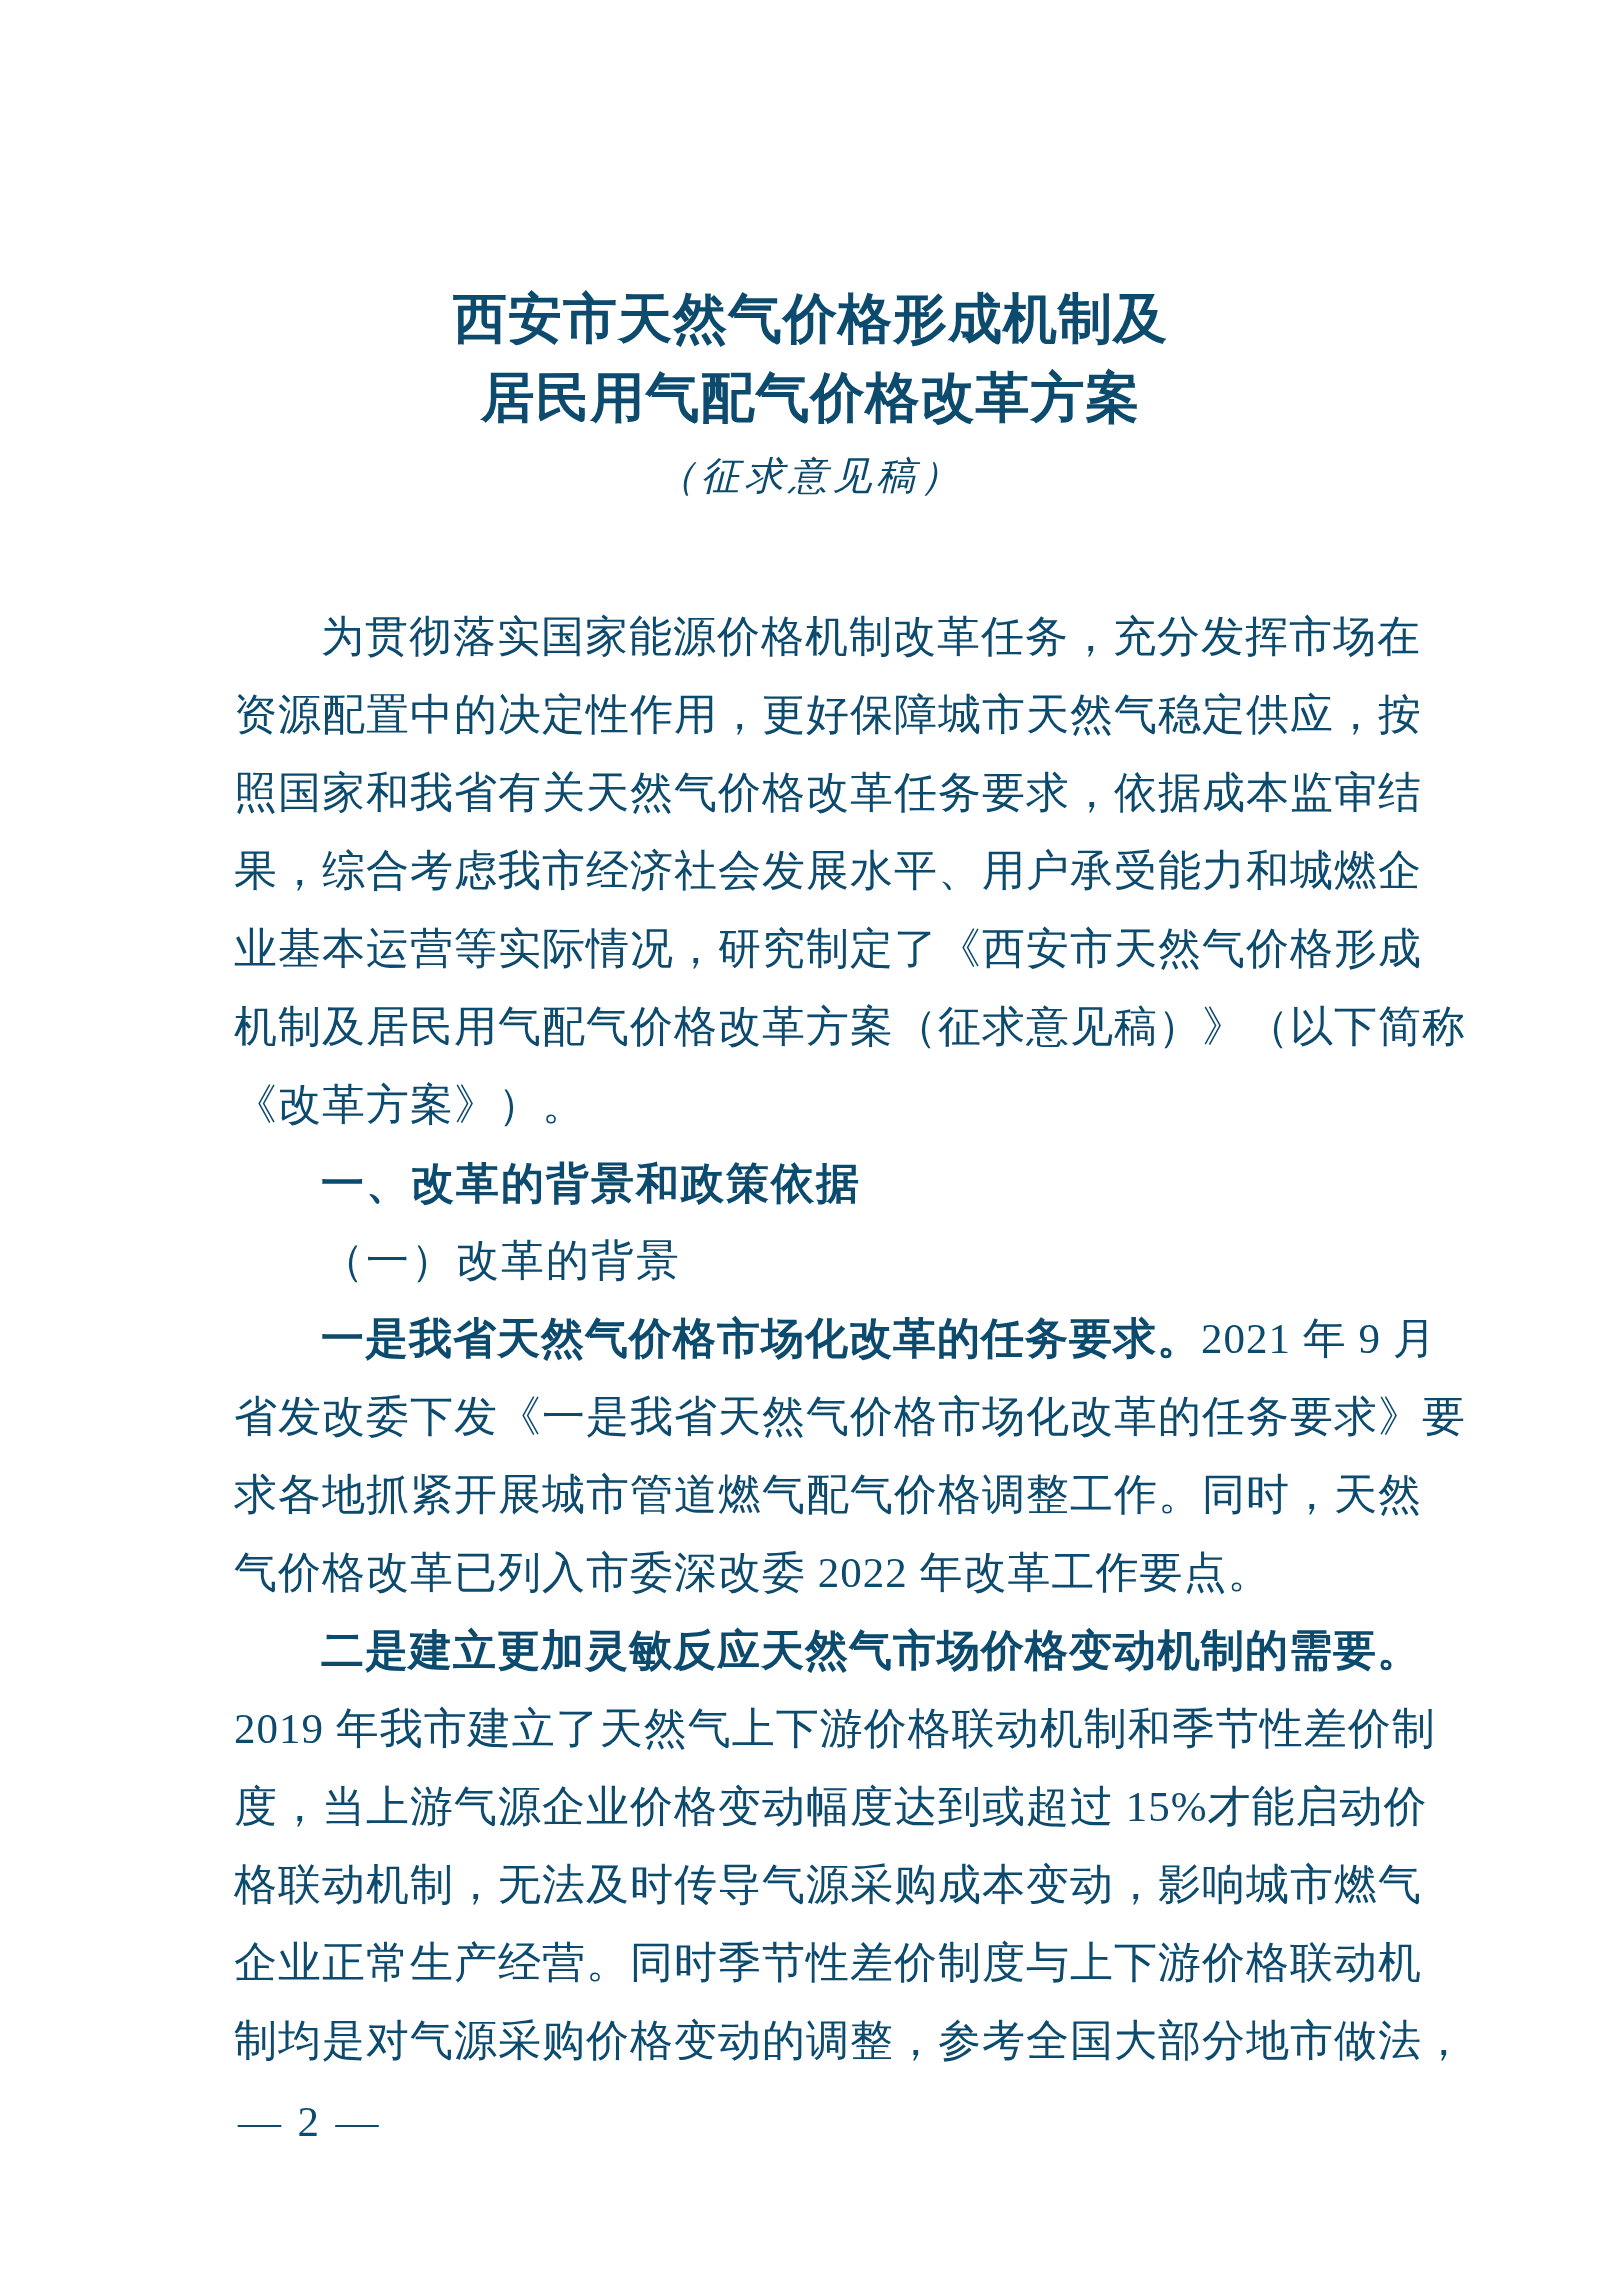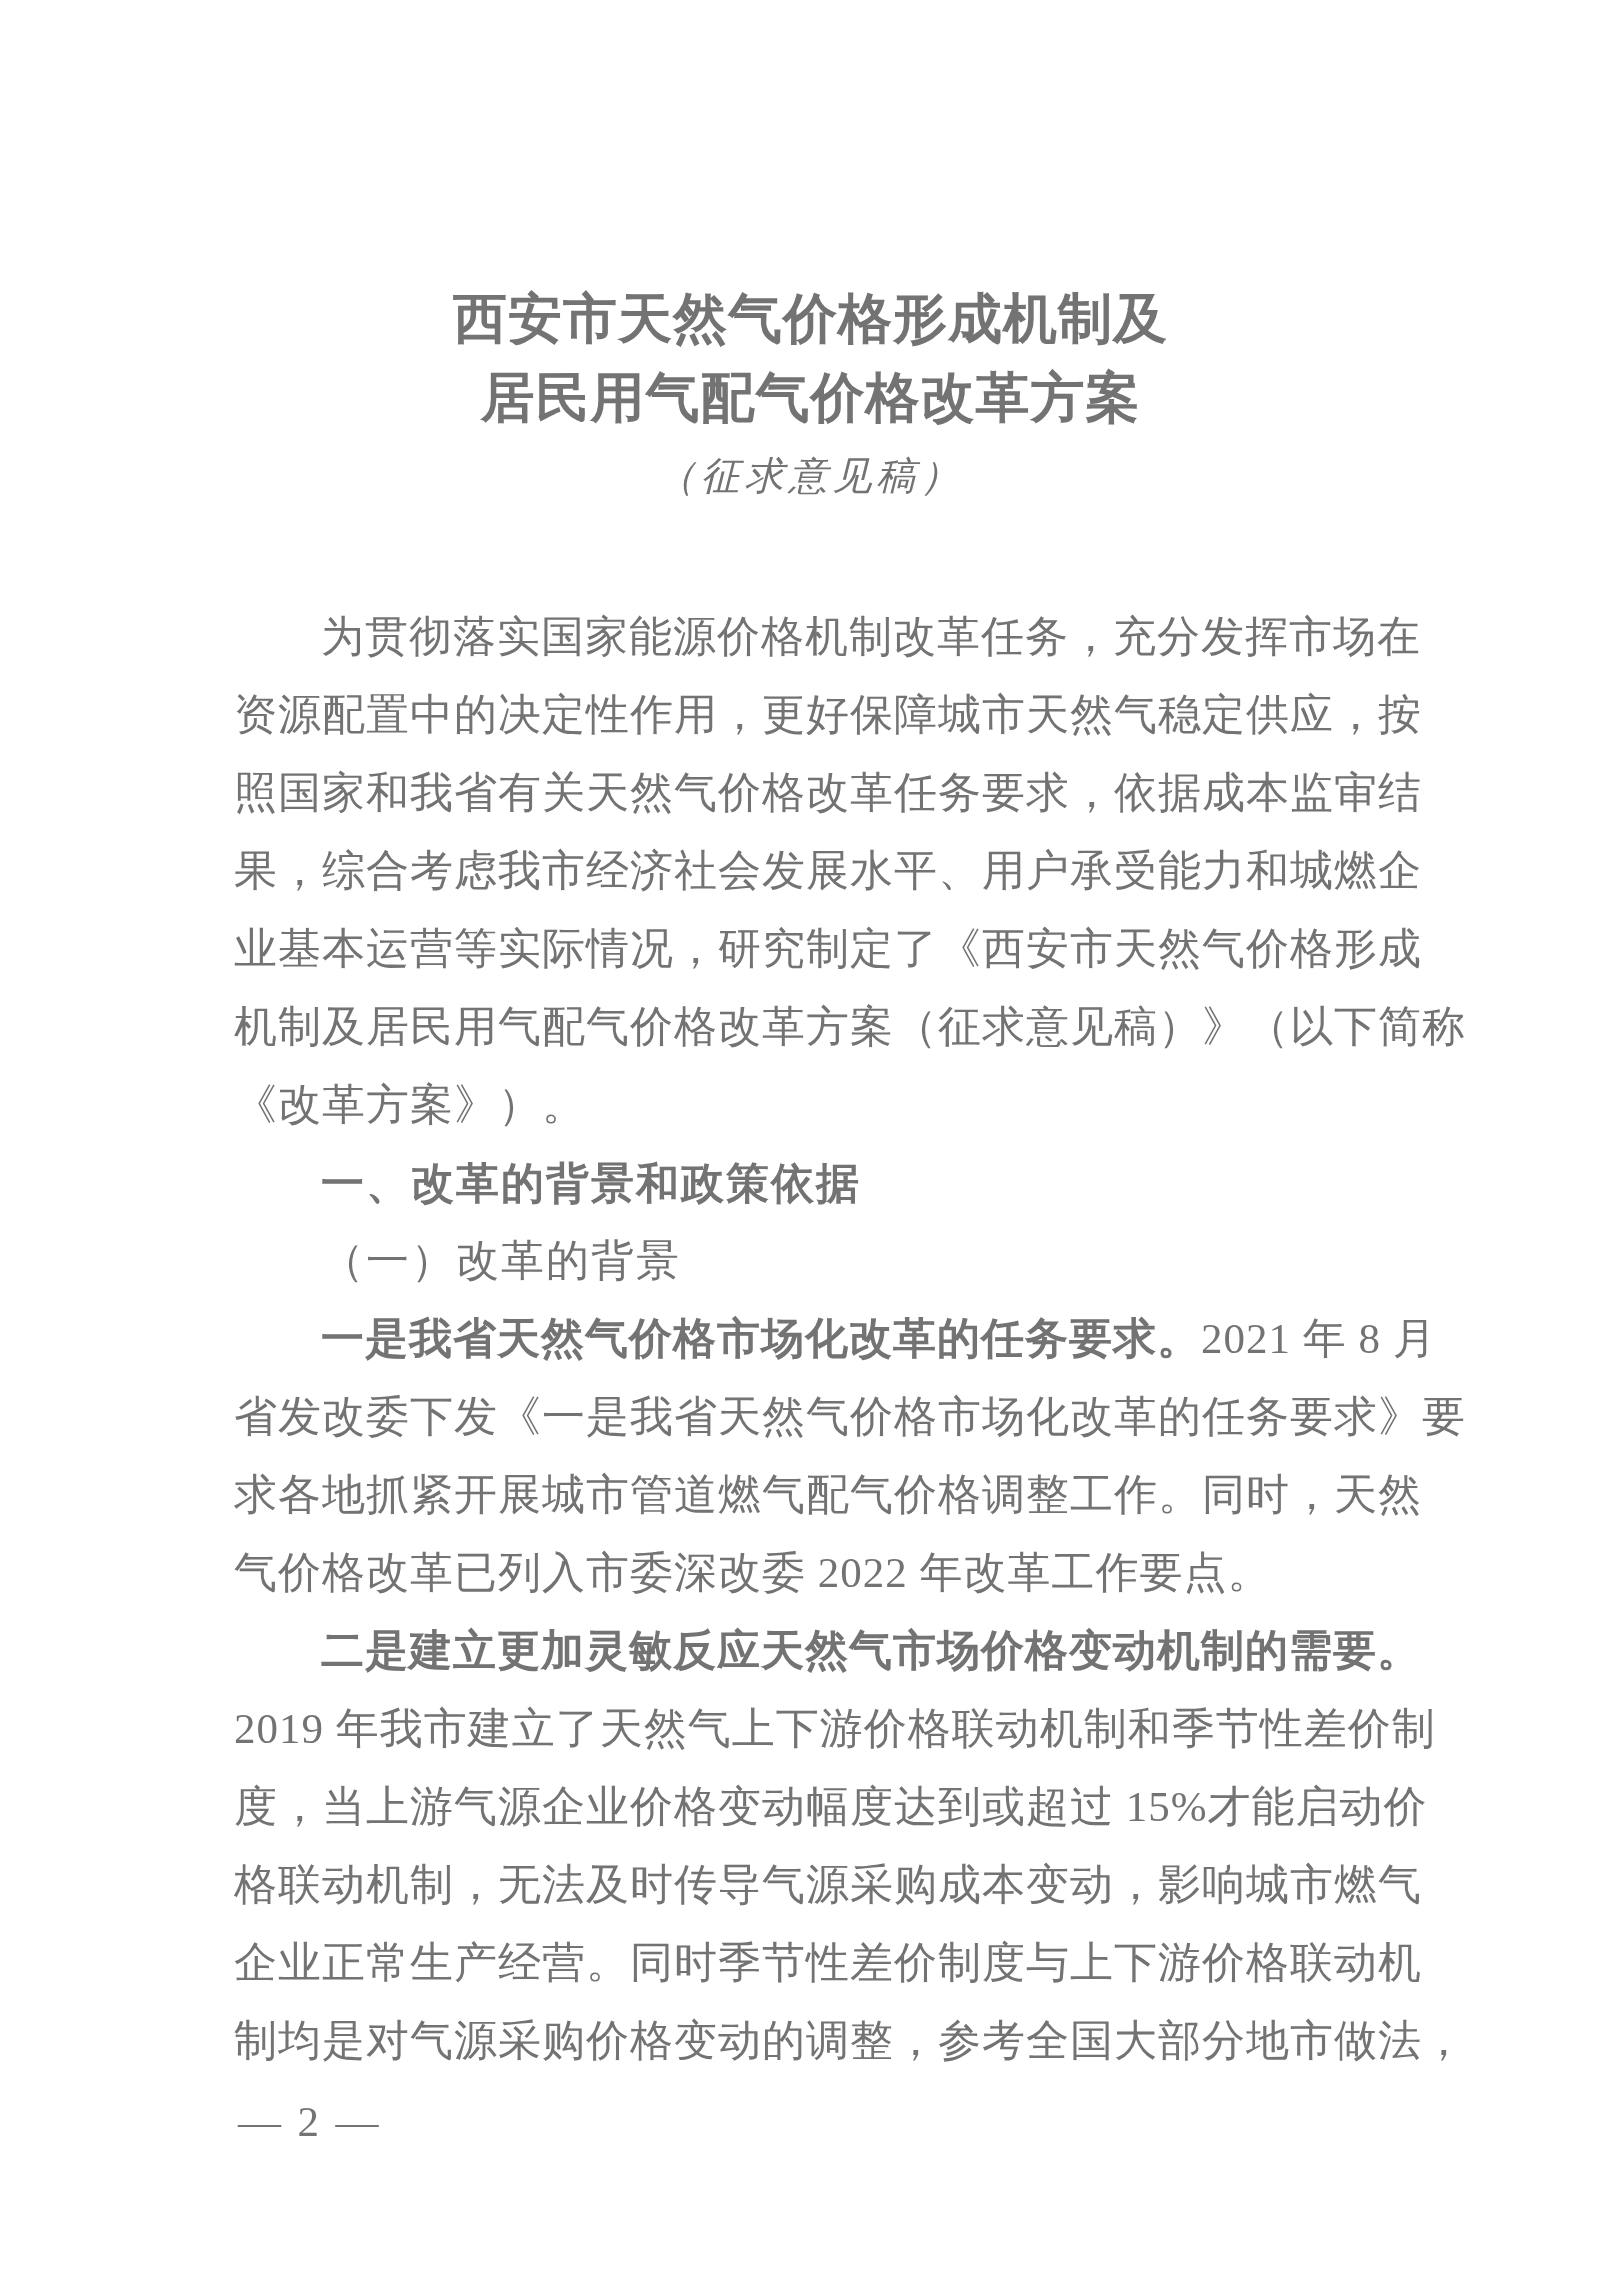--- a/index.html
+++ b/index.html
@@ -2,21 +2,21 @@
 <html><head>
 <meta charset="utf-8">
 <style>
   * { margin: 0; padding: 0; box-sizing: border-box; }
   html, body { width: 1621px; height: 2293px; background: #ffffff; }
   .page {
     position: relative;
     width: 1621px;
     height: 2208px;
     background: #ffffff;
-    color: #737373;
+    color: #0c4a6e;
     font-family: "Liberation Serif", serif;
     overflow: hidden;
   }
   .title-line {
     position: absolute;
     left: 0;
     width: 100%;
     text-align: center;
     font-size: 54px;
     font-weight: 700;
@@ -84,21 +84,21 @@
   <div class="body-block">
       <div class="line body indent"><span>为贯彻落实国家能源价格机制改革任务，充分发挥市场在</span></div>
       <div class="line body"><span>资源配置中的决定性作用，更好保障城市天然气稳定供应，按</span></div>
       <div class="line body"><span>照国家和我省有关天然气价格改革任务要求，依据成本监审结</span></div>
       <div class="line body"><span>果，综合考虑我市经济社会发展水平、用户承受能力和城燃企</span></div>
       <div class="line body"><span>业基本运营等实际情况，研究制定了《西安市天然气价格形成</span></div>
       <div class="line body"><span>机制及居民用气配气价格改革方案（征求意见稿）》（以下简称</span></div>
       <div class="line body"><span>《改革方案》）。</span></div>
       <div class="line heading-hei indent"><span class="bold">一、改革的背景和政策依据</span></div>
       <div class="line heading-kai indent"><span>（一）改革的背景</span></div>
-      <div class="line body indent"><span class="bold">一是我省天然气价格市场化改革的任务要求。</span><span>2021 年 8 月</span></div>
+      <div class="line body indent"><span class="bold">一是我省天然气价格市场化改革的任务要求。</span><span>2021 年 9 月</span></div>
       <div class="line body"><span>省发改委下发《一是我省天然气价格市场化改革的任务要求》要</span></div>
       <div class="line body"><span>求各地抓紧开展城市管道燃气配气价格调整工作。同时，天然</span></div>
       <div class="line body"><span>气价格改革已列入市委深改委 2022 年改革工作要点。</span></div>
       <div class="line body indent"><span class="bold">二是建立更加灵敏反应天然气市场价格变动机制的需要。</span></div>
       <div class="line body"><span>2019 年我市建立了天然气上下游价格联动机制和季节性差价制</span></div>
       <div class="line body"><span>度，当上游气源企业价格变动幅度达到或超过 15%才能启动价</span></div>
       <div class="line body"><span>格联动机制，无法及时传导气源采购成本变动，影响城市燃气</span></div>
       <div class="line body"><span>企业正常生产经营。同时季节性差价制度与上下游价格联动机</span></div>
       <div class="line body"><span>制均是对气源采购价格变动的调整，参考全国大部分地市做法，</span></div>
     </div>

